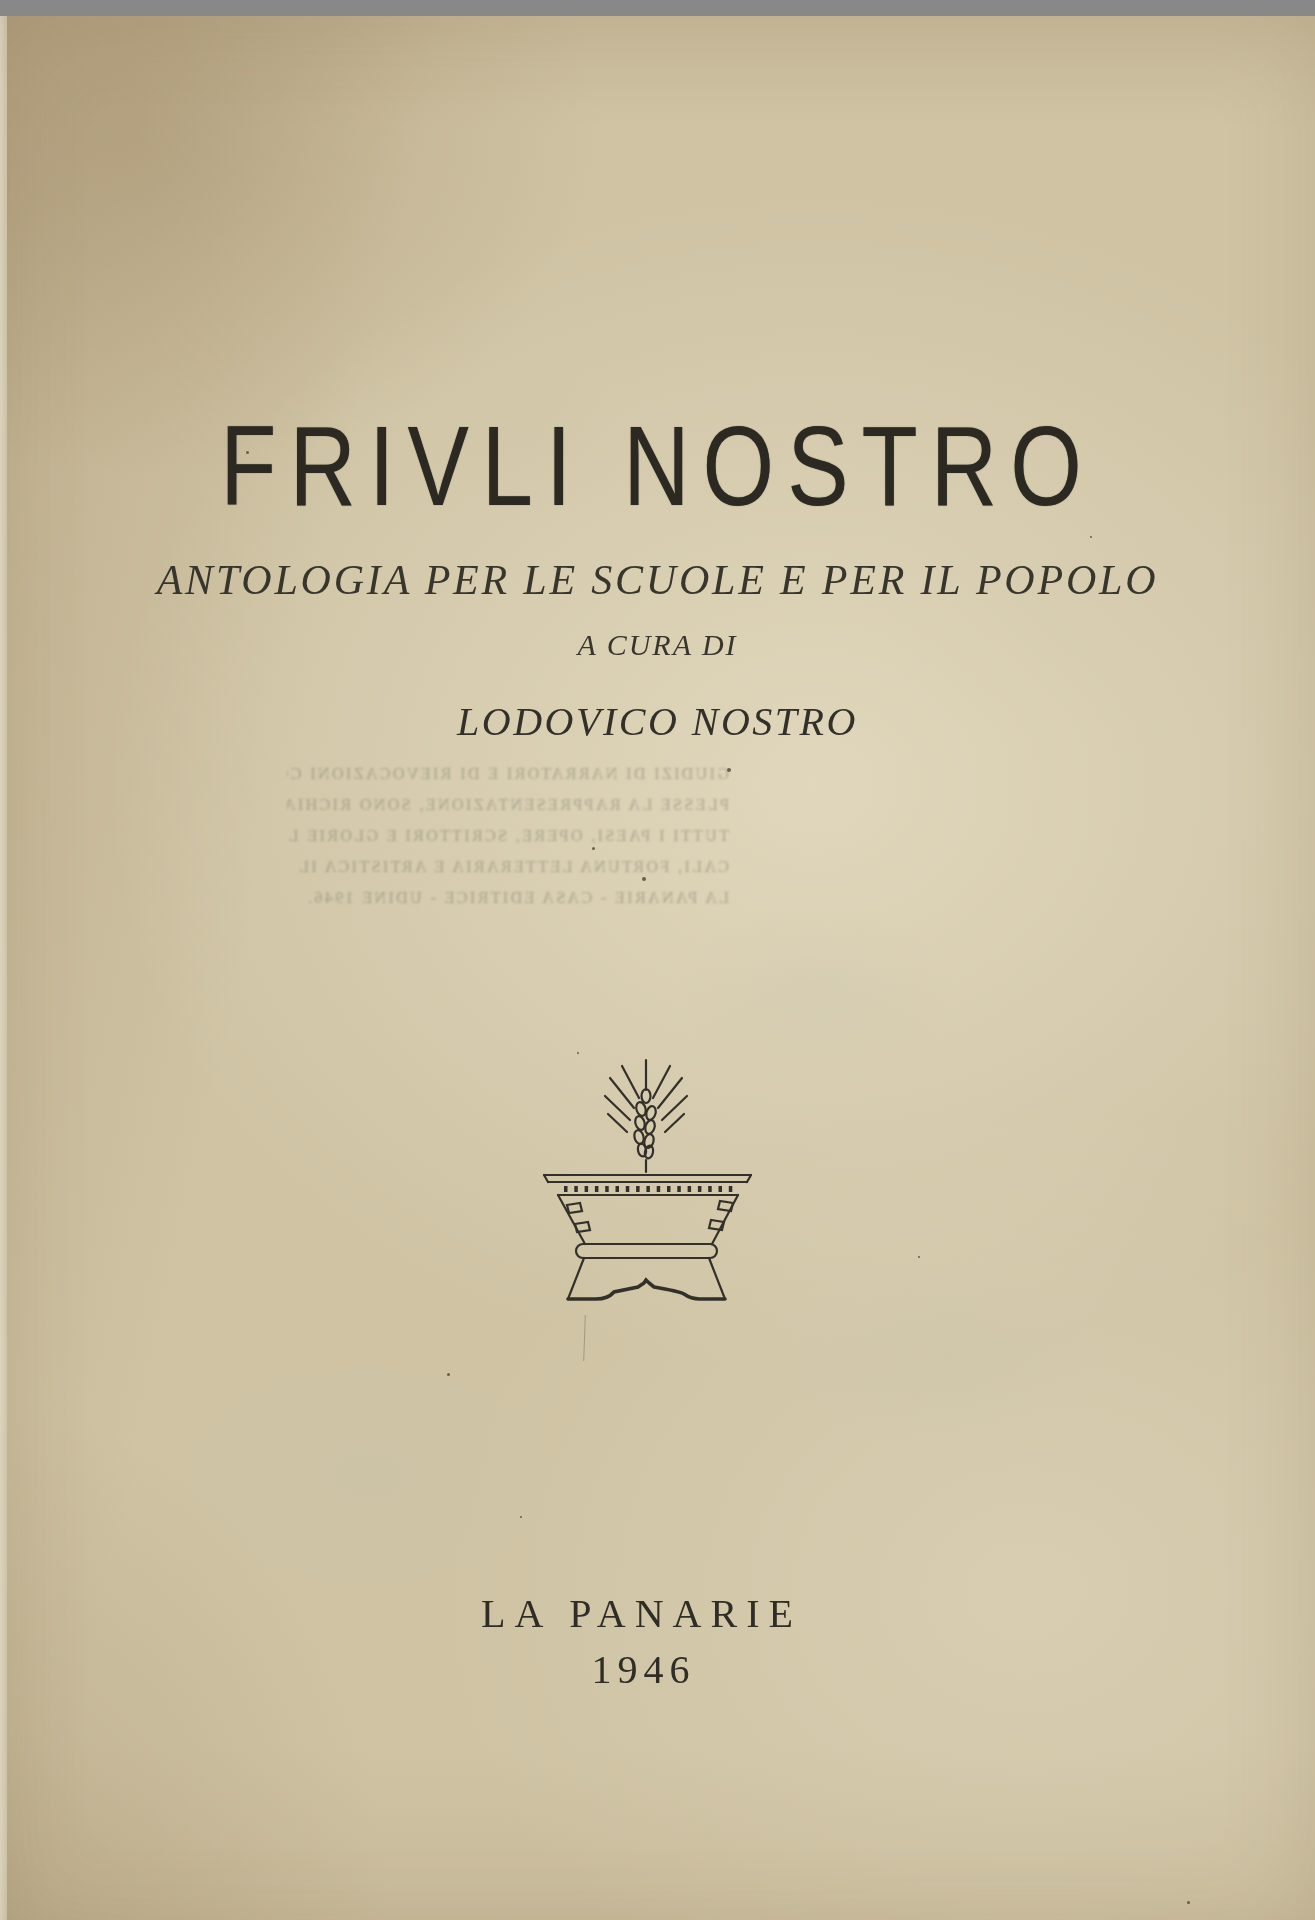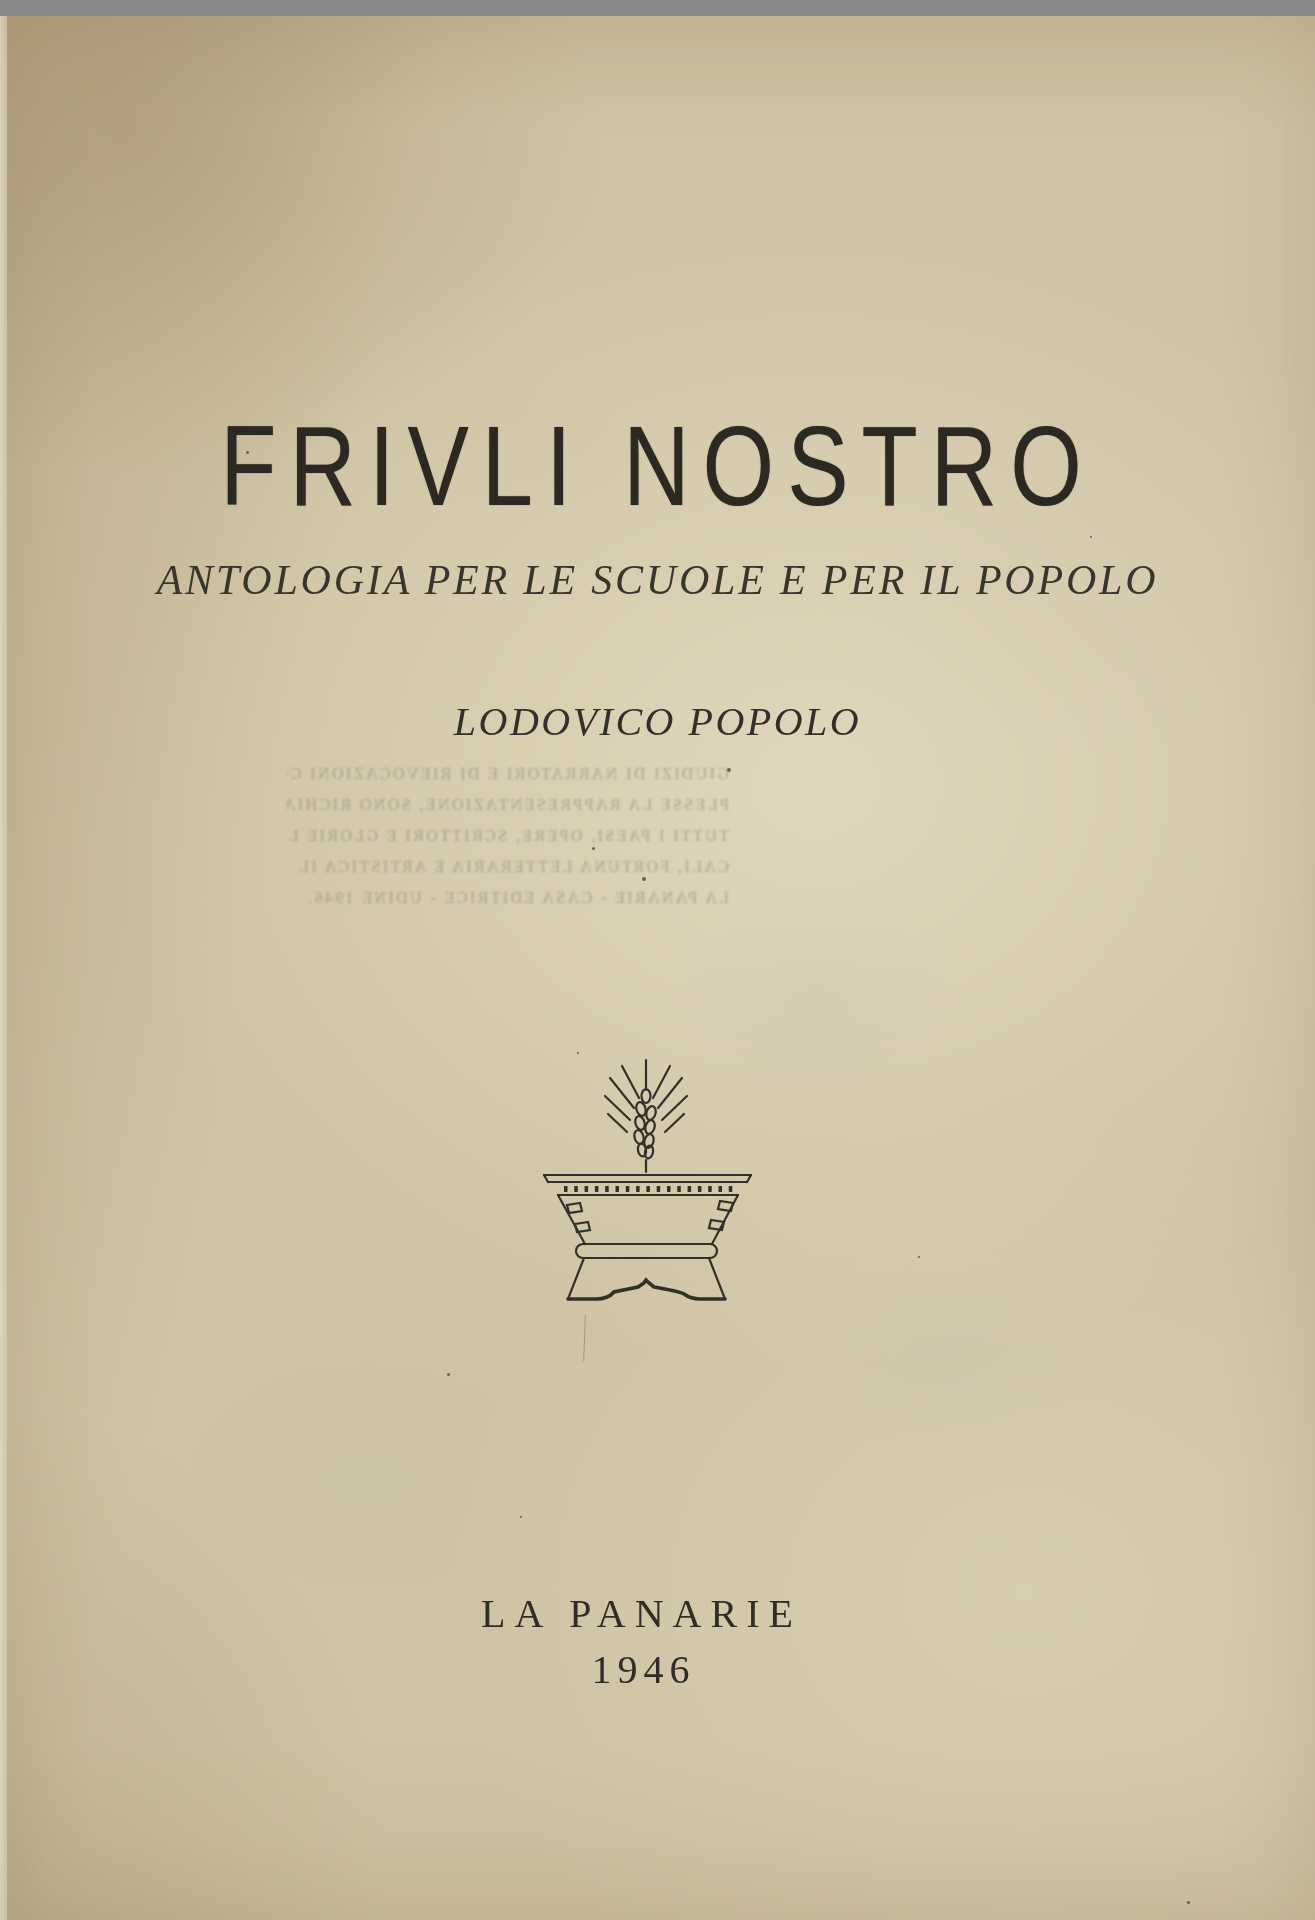--- a/index.html
+++ b/index.html
@@ -120,22 +120,23 @@
 <body>
 
 <div class="page">
   <div class="mottle"></div>
   <div class="edge-strip"></div>
 
   <div class="abs centered title">FRIVLI NOSTRO</div>
 
   <div class="abs centered subtitle">ANTOLOGIA PER LE SCUOLE E PER IL POPOLO</div>
 
-
-  <div class="abs centered author">LODOVICO POPOLO</div>
+  <div class="abs centered byline">A CURA DI</div>
+
+  <div class="abs centered author">LODOVICO NOSTRO</div>
 
   <div class="abs ghost">
     <div>giudizi di narratori e di rievocazioni com-</div>
     <div>plesse la rappresentazione, sono richiamati per</div>
     <div>tutti i paesi, opere, scrittori e glorie lo-</div>
     <div>cali, fortuna letteraria e artistica il</div>
     <div>la Panarie - casa editrice - Udine 1946.</div>
   </div>
 
   <div class="abs emblem-box">

